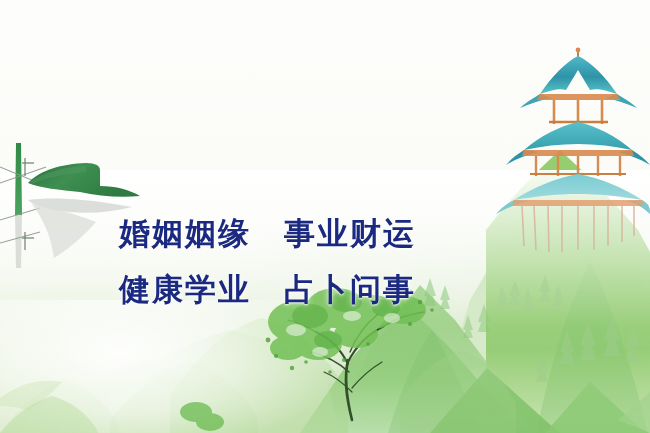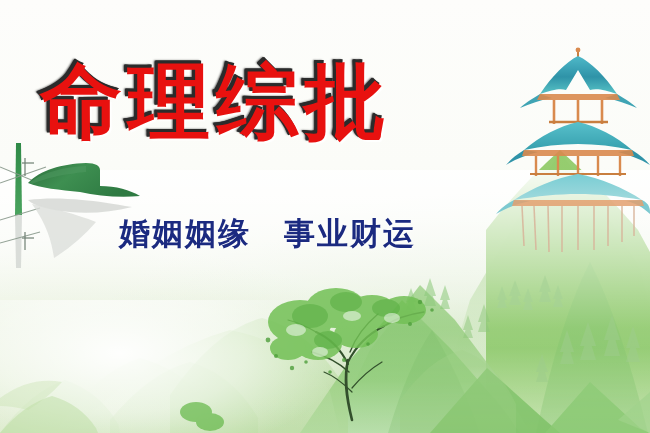--- a/index.html
+++ b/index.html
@@ -310,16 +310,16 @@
     <path d="M28 200 C44 198 62 198 82 200 C96 201 114 204 132 207
              C112 212 90 214 70 212 C50 210 34 206 28 200 Z" fill="#d6d8d5" opacity="0.85"></path>
     <path d="M32 204 C48 226 52 244 54 258 C70 248 84 236 96 222 C76 214 52 208 32 204 Z" fill="#dcdedb" opacity="0.8"></path>
   </svg>
 
   <svg class="layer" viewBox="0 0 650 433">
     <path d="M0 433 Q24 404 52 396 Q80 404 96 428 L98 433 Z" fill="#b9dc9d" opacity="0.45"></path>
     <path d="M0 398 Q30 376 62 382 Q48 398 28 410 Q12 406 0 406 Z" fill="#c4e0a8" opacity="0.35"></path>
   </svg>
 
-  <div id="title">命理综批</div>
   <div class="subline" id="sub1">婚姻姻缘　事业财运</div>
+  <div class="subline" id="sub2">健康学业　占卜问事</div>
 
 </div>
 
 </body></html>

